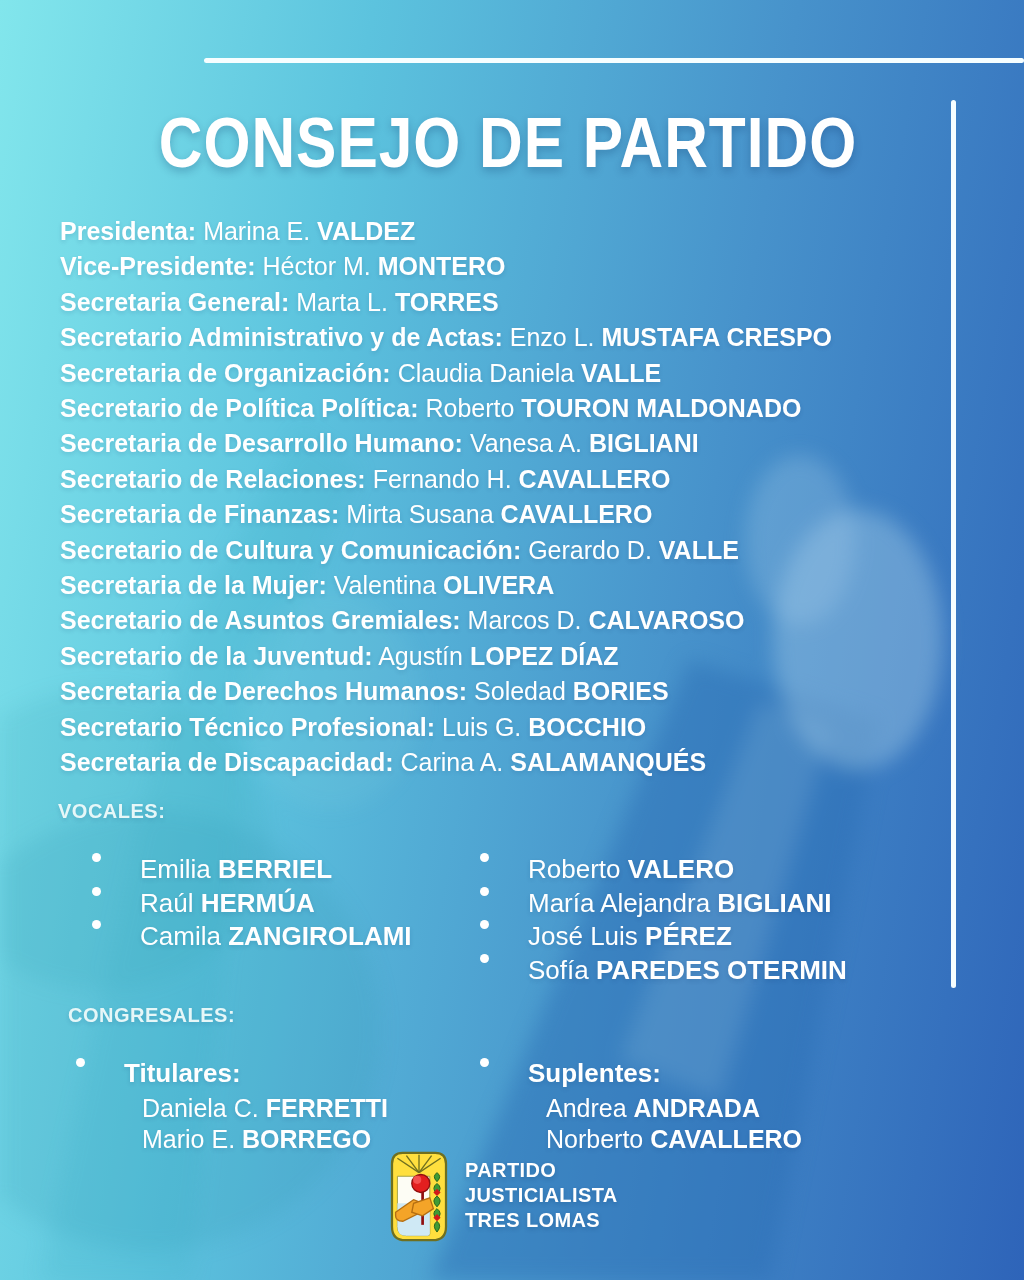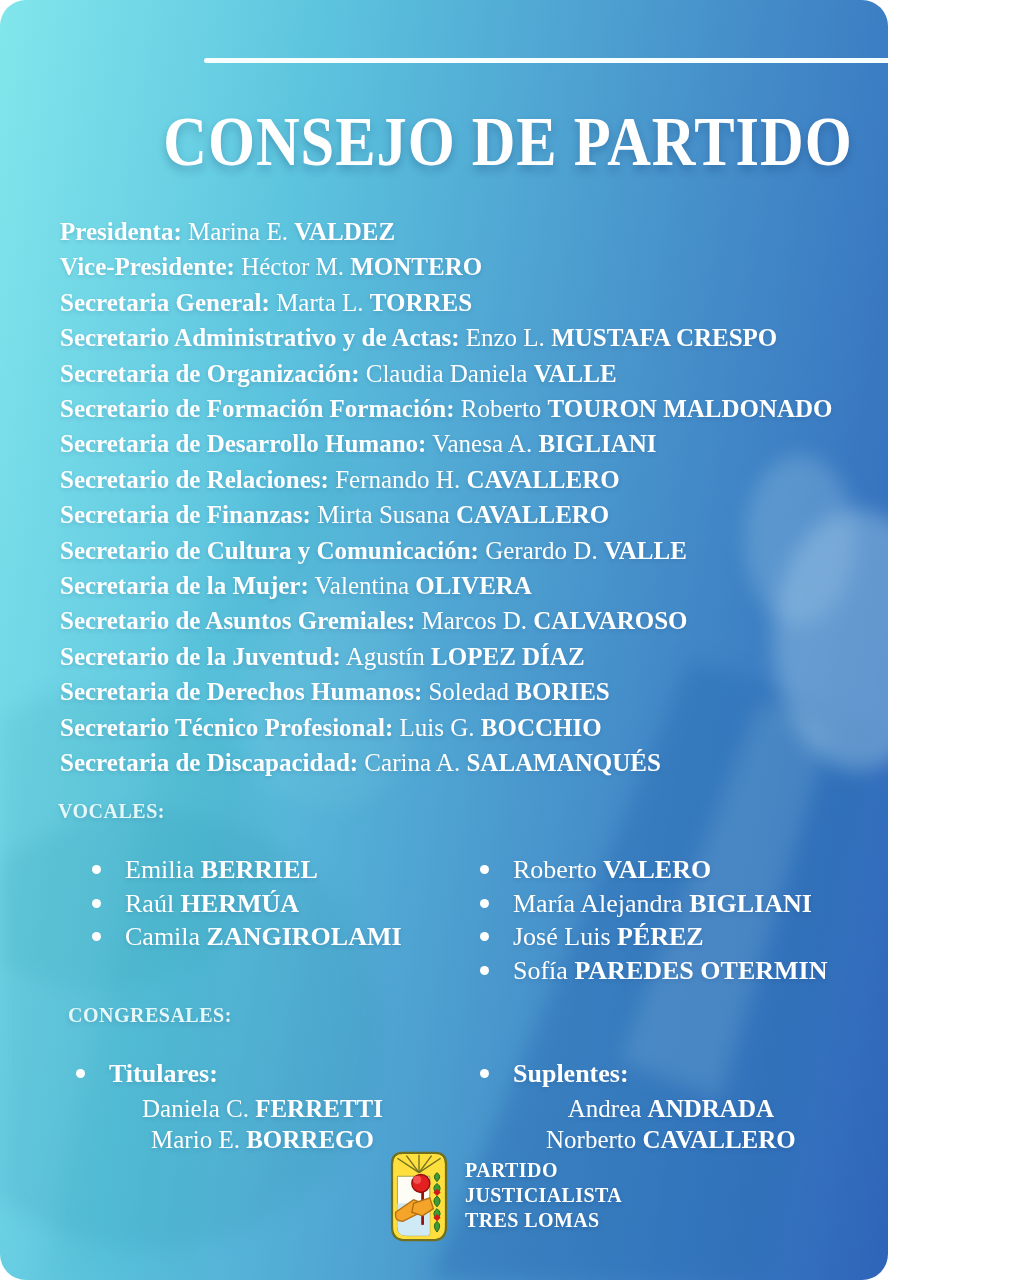--- a/index.html
+++ b/index.html
@@ -1,45 +1,44 @@
 <!DOCTYPE html>
 <html><head>
 <meta charset="utf-8">
 <style>
   html,body{margin:0;padding:0;}
   .page{
-    position:relative;width:888px;height:1280px;overflow:hidden;
-    font-family:Liberation Serif, serif;color:#ffffff;
+    position:relative;width:1024px;height:1280px;overflow:hidden;
+    font-family:Liberation Sans, sans-serif;color:#ffffff;
     background:linear-gradient(100deg,#82e6ec 0%,#5cc3de 30%,#4792cb 64%,#2e64b9 100%);
-    border-radius:26px;
   }
   .bg-art{position:absolute;inset:0;filter:blur(10px);}
   .top-line{position:absolute;left:204px;top:58px;width:820px;height:5px;background:#f6feff;border-radius:3px;}
   .v-line{position:absolute;left:951px;top:100px;width:5px;height:888px;background:#f6feff;border-radius:3px;}
   .title{
     position:absolute;left:0;top:106px;width:1016px;text-align:center;
     font-size:63px;font-weight:800;letter-spacing:1px;
     transform:scale(.96,1.12);transform-origin:50% 50%;
     text-shadow:0 4px 8px rgba(0,40,90,.25);
   }
   .officers{position:absolute;left:60px;top:214px;font-size:25px;line-height:35.4px;text-shadow:0 2px 4px rgba(0,50,100,.15);}
   .b{font-weight:bold;}
   .sec-head{position:absolute;font-size:20px;font-weight:bold;color:#e6f7f8;letter-spacing:.5px;text-shadow:0 2px 4px rgba(0,50,100,.15);}
   .vocales-head{left:58px;top:800px;}
   .cong-head{left:68px;top:1004px;}
   .blist{position:absolute;font-size:26px;line-height:33.5px;text-shadow:0 2px 4px rgba(0,50,100,.15);}
   .voc-left{left:92px;top:853px;}
   .voc-right{left:480px;top:853px;}
-  .brow{display:flex;align-items:center;}
+  .brow{display:flex;align-items:flex-start;gap:15px;}
   .dot{width:9px;height:9px;border-radius:50%;background:#fff;margin-right:24px;flex:0 0 auto;}
   .cong-group{position:absolute;font-size:26px;line-height:31px;text-shadow:0 2px 4px rgba(0,50,100,.15);}
   .cong-left{left:76px;top:1058px;}
   .cong-right{left:480px;top:1058px;}
   .cong-group .brow{margin-bottom:4px;}
-  .members{margin-left:66px;font-size:25px;text-align:center;}
+  .members{margin-left:66px;font-size:25px;}
   .logo-wrap{position:absolute;left:383px;top:1148px;display:flex;align-items:flex-start;}
   .shield{width:72px;height:97px;flex:0 0 auto;}
   .logo-text{margin-left:10px;padding-top:10px;font-size:20px;font-weight:800;line-height:25px;letter-spacing:.4px;text-shadow:0 2px 4px rgba(0,50,100,.25);}
 </style>
 </head>
 <body>
 
 <div class="page">
 
   <svg class="bg-art" width="1024" height="1280" viewBox="0 0 1024 1280" aria-hidden="true">
@@ -63,21 +62,21 @@
       <div><span class="b">Presidenta:</span> <span>Marina E.</span> <span class="b">VALDEZ</span></div>
 
       <div><span class="b">Vice-Presidente:</span> <span>Héctor M.</span> <span class="b">MONTERO</span></div>
 
       <div><span class="b">Secretaria General:</span> <span>Marta L.</span> <span class="b">TORRES</span></div>
 
       <div><span class="b">Secretario Administrativo y de Actas:</span> <span>Enzo L.</span> <span class="b">MUSTAFA CRESPO</span></div>
 
       <div><span class="b">Secretaria de Organización:</span> <span>Claudia Daniela</span> <span class="b">VALLE</span></div>
 
-      <div><span class="b">Secretario de Formación Formación:</span> <span>Roberto</span> <span class="b">TOURON MALDONADO</span></div>
+      <div><span class="b">Secretario de Política Política:</span> <span>Roberto</span> <span class="b">TOURON MALDONADO</span></div>
 
       <div><span class="b">Secretaria de Desarrollo Humano:</span> <span>Vanesa A.</span> <span class="b">BIGLIANI</span></div>
 
       <div><span class="b">Secretario de Relaciones:</span> <span>Fernando H.</span> <span class="b">CAVALLERO</span></div>
 
       <div><span class="b">Secretaria de Finanzas:</span> <span>Mirta Susana</span> <span class="b">CAVALLERO</span></div>
 
       <div><span class="b">Secretario de Cultura y Comunicación:</span> <span>Gerardo D.</span> <span class="b">VALLE</span></div>
 
       <div><span class="b">Secretaria de la Mujer:</span> <span>Valentina</span> <span class="b">OLIVERA</span></div>

